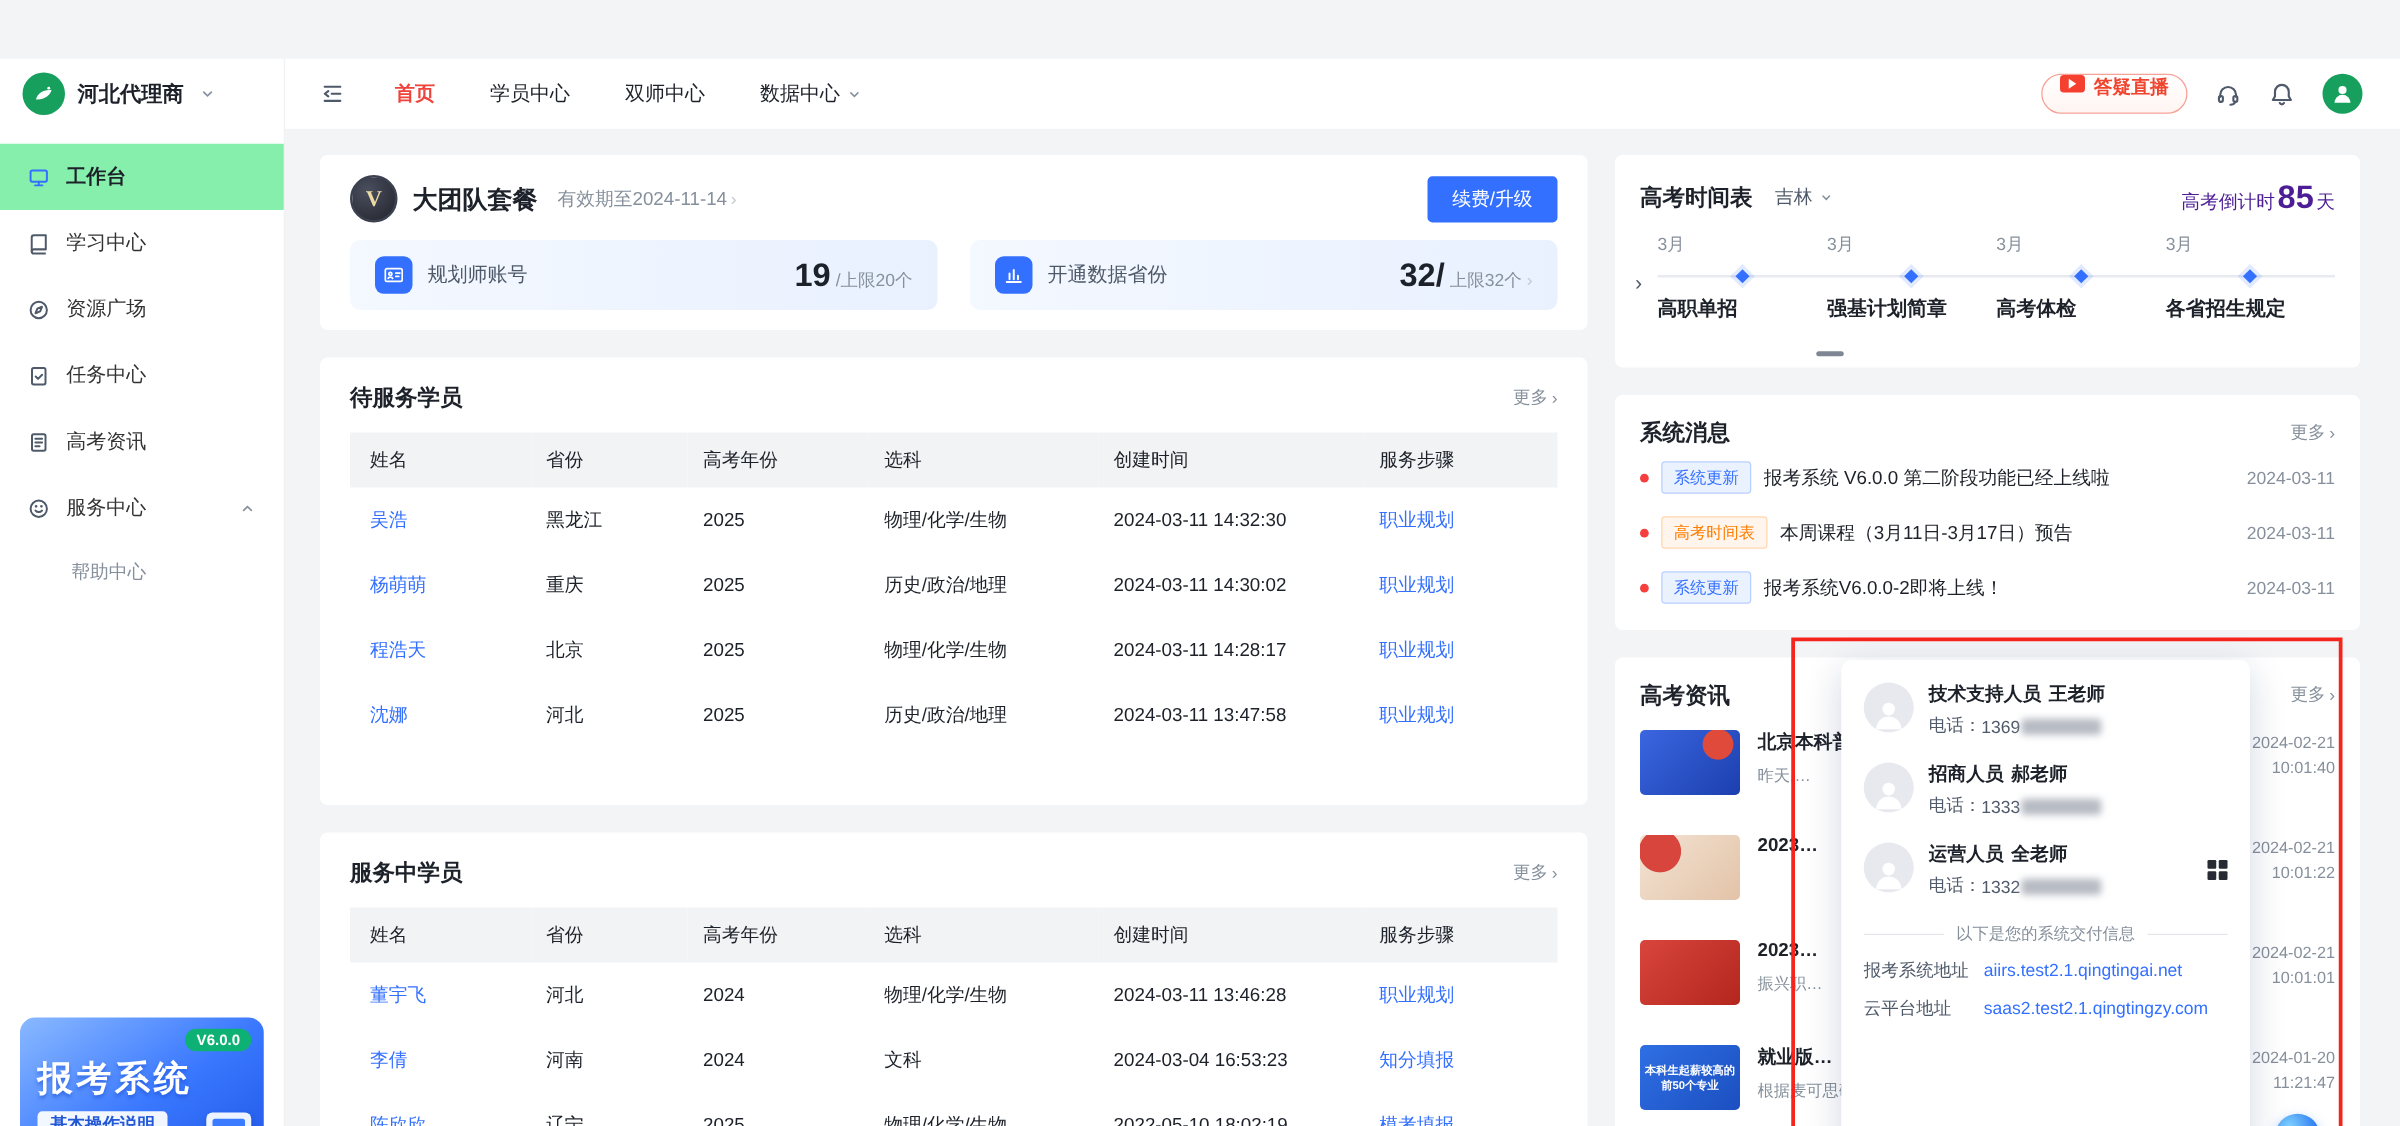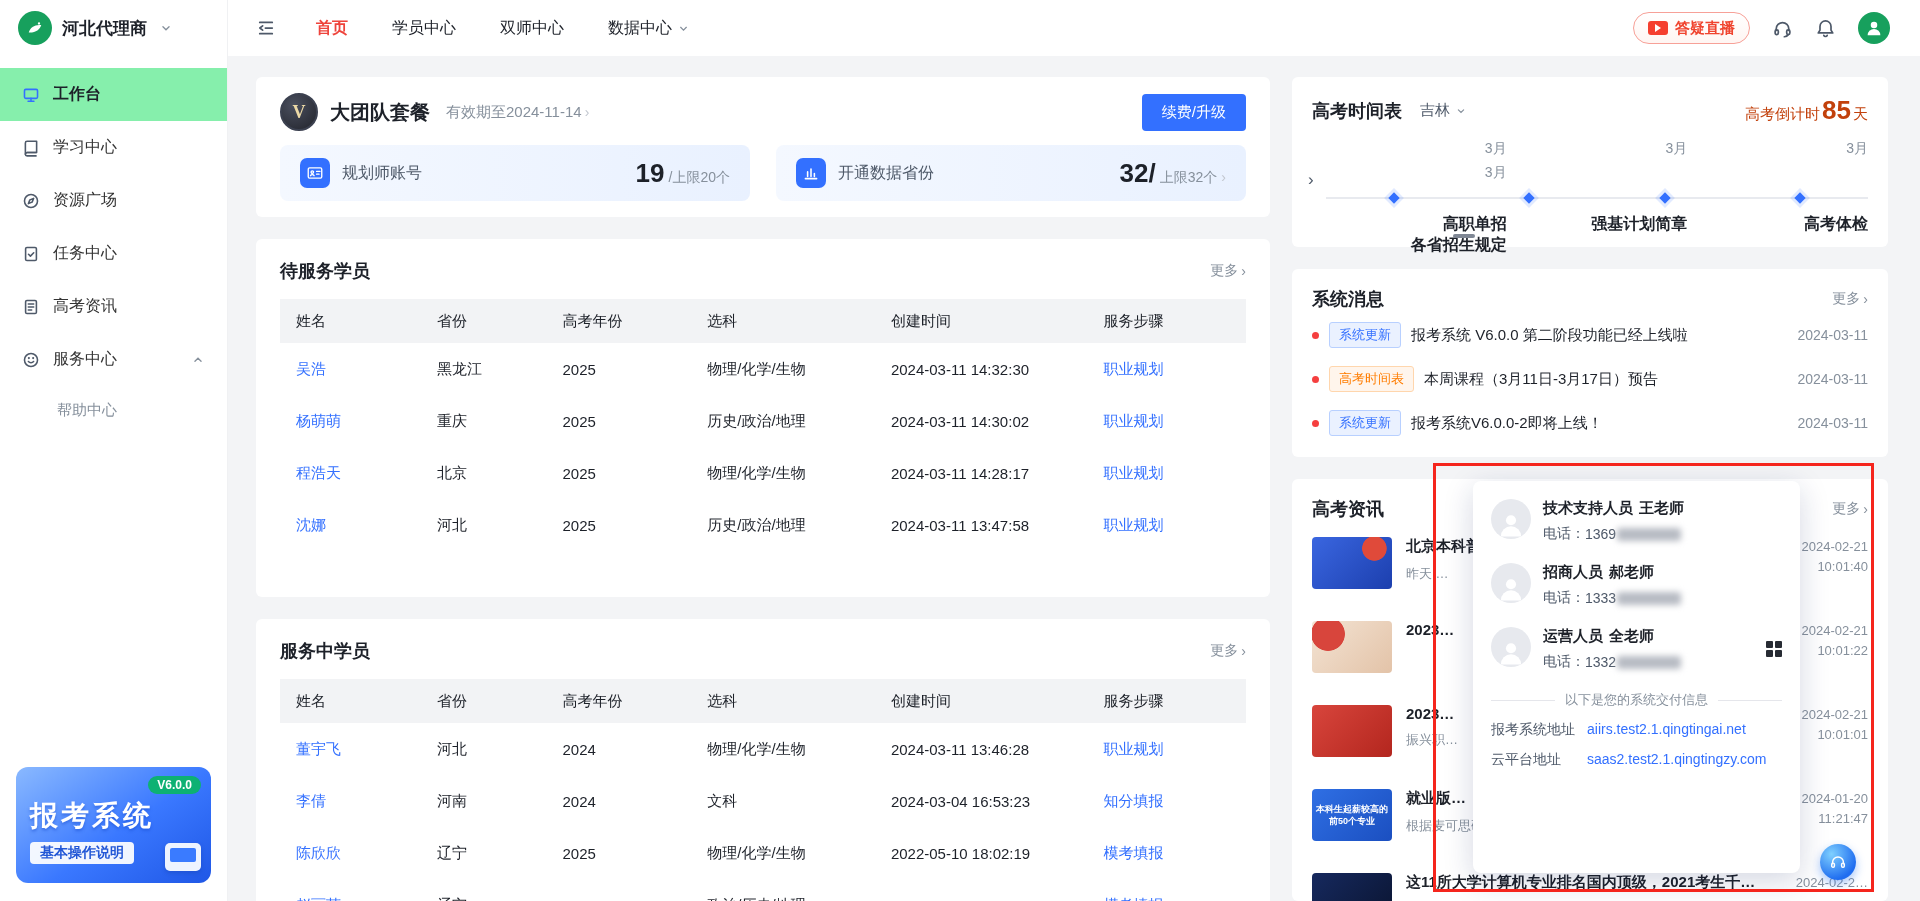--- a/index.html
+++ b/index.html
@@ -2,21 +2,21 @@
 <html><head>
 <meta charset="utf-8">
 <style>
   * { margin:0; padding:0; box-sizing:border-box; }
   html,body { width:1920px; height:901px; }
   body {
     font-family:"Liberation Sans","DejaVu Sans",sans-serif;
     background:#f3f4f6; color:#1d2129; overflow:hidden; position:relative;
   }
   svg { display:block; }
-  .app { width:1920px; height:831px; position:relative; }
+  .app { width:1920px; height:831px; position:relative;margin-top:47px; }
 
   
   .sidebar { position:absolute; left:0; top:0; width:228px; height:901px; background:#fff; z-index:20; border-right:1px solid #f0f1f3; }
   .brand { height:56px; display:flex; align-items:center; padding:0 18px; gap:10px; cursor:pointer; }
   .brand-logo { width:34px; height:34px; border-radius:50%; background:#17a05d; display:flex; align-items:center; justify-content:center; flex:none; }
   .brand-name { font-size:17px; font-weight:700; }
   .brand-caret { color:#86909c; margin-left:2px; }
   .menu { margin-top:12px; }
   .menu-item { height:53px; display:flex; align-items:center; padding:0 22px; gap:13px; font-size:16px; color:#333; cursor:pointer; }
   .menu-item .mi-icon { color:#4e5969; flex:none; }
@@ -36,21 +36,21 @@
 
   
   .main { position:absolute; left:228px; top:0; right:0; height:901px; display:flex; flex-direction:column; }
   .topbar { height:56px; background:#fff; display:flex; align-items:center; padding:0 30px 0 28px; flex:none; }
   .collapse-btn { color:#4e5969; margin-right:40px; cursor:pointer; }
   .nav { display:flex; align-items:center; gap:44px; }
   .nav-item { font-size:16px; color:#1d2129; display:flex; align-items:center; gap:5px; cursor:pointer; }
   .nav-item.active { color:#ee443c; font-weight:600; }
   .nav-caret { color:#86909c; }
   .topbar-right { margin-left:auto; display:flex; align-items:center; gap:22px; }
-  .live-btn { display:flex; align-items:center; gap:7px; border:1px solid #f7a097; border-radius:17px; height:32px; padding:0 14px;
+  .live-btn { display:flex; gap:7px; border:1px solid #f7a097; border-radius:17px; height:32px; padding:0 14px;
     color:#f0442f; font-size:15px; font-weight:600; background:linear-gradient(180deg,#ffffff,#fff5f2); cursor:pointer; }
   .live-ico { width:20px; height:14px; background:#f53f2f; border-radius:3px; position:relative; }
   .live-ico::after { content:""; position:absolute; left:7px; top:3px; border-left:6px solid #fff; border-top:4px solid transparent; border-bottom:4px solid transparent; }
   .icon-btn { color:#4e5969; cursor:pointer; }
   .avatar { width:32px; height:32px; border-radius:50%; background:#17a05d; display:flex; align-items:center; justify-content:center; cursor:pointer; overflow:hidden; }
 
   
   .content { flex:1; display:flex; gap:22px; padding:21px 32px 0 28px; overflow:hidden; }
   .col-left { flex:1; min-width:0; display:flex; flex-direction:column; gap:22px; }
   .col-right { width:596px; flex:none; display:flex; flex-direction:column; gap:22px; }
@@ -85,25 +85,25 @@
   thead th { background:#f2f3f5; height:44px; text-align:left; font-size:15px; color:#1d2129; font-weight:500; padding:0 12px; }
   thead th:first-child { padding-left:16px; }
   tbody td { height:52px; font-size:15px; color:#1d2129; padding:0 12px; }
   tbody td:first-child { padding-left:16px; }
   .link { color:#3370ff; cursor:pointer; }
 
   
   .tt { padding:18px 20px; height:170px; position:relative; }
   .tt-head { display:flex; align-items:center; }
   .tt-province { margin-left:18px; font-size:15px; color:#4e5969; display:flex; align-items:center; gap:5px; cursor:pointer; }
-  .tt-countdown { margin-left:auto; display:flex; align-items:baseline; font-size:15px; color:#c2410c;justify-content:center; }
+  .tt-countdown { margin-left:auto; display:flex; align-items:baseline; font-size:15px; color:#4c1d95;justify-content:center; }
   .tt-days { font-size:26px; font-weight:800; margin:0 2px; }
   .tl { margin-top:14px; position:relative; padding-left:14px; }
   .tl-arrow { position:absolute; left:-4px; top:30px; color:#4e5969; font-size:17px; cursor:pointer; }
-  .tl-grid { display:grid; grid-template-columns:repeat(3,1fr); text-align:right; }
+  .tl-grid { display:grid; grid-template-columns:repeat(4,1fr); text-align:left; }
   .tl-month { font-size:14px; color:#86909c; height:24px; }
   .tl-line-row { position:relative; height:16px; margin:2px 0 8px; }
   .tl-line-row::before { content:""; position:absolute; left:0; right:0; top:7px; height:2px; background:#e8eaef; }
   .tl-dot { position:absolute; top:4px; width:8px; height:8px; background:#3370ff; transform:rotate(45deg); box-shadow:0 0 0 3px rgba(51,112,255,.15); }
   .tl-event { font-size:16px; font-weight:700; }
   .scroll-pill { position:absolute; bottom:9px; left:27%; width:22px; height:4px; border-radius:2px; background:#7f8794; cursor:pointer; }
 
   
   .msgs { padding:18px 20px; height:188px; }
   .msg-row { display:flex; align-items:center; height:40px; gap:10px; margin-top:4px; cursor:pointer; }

